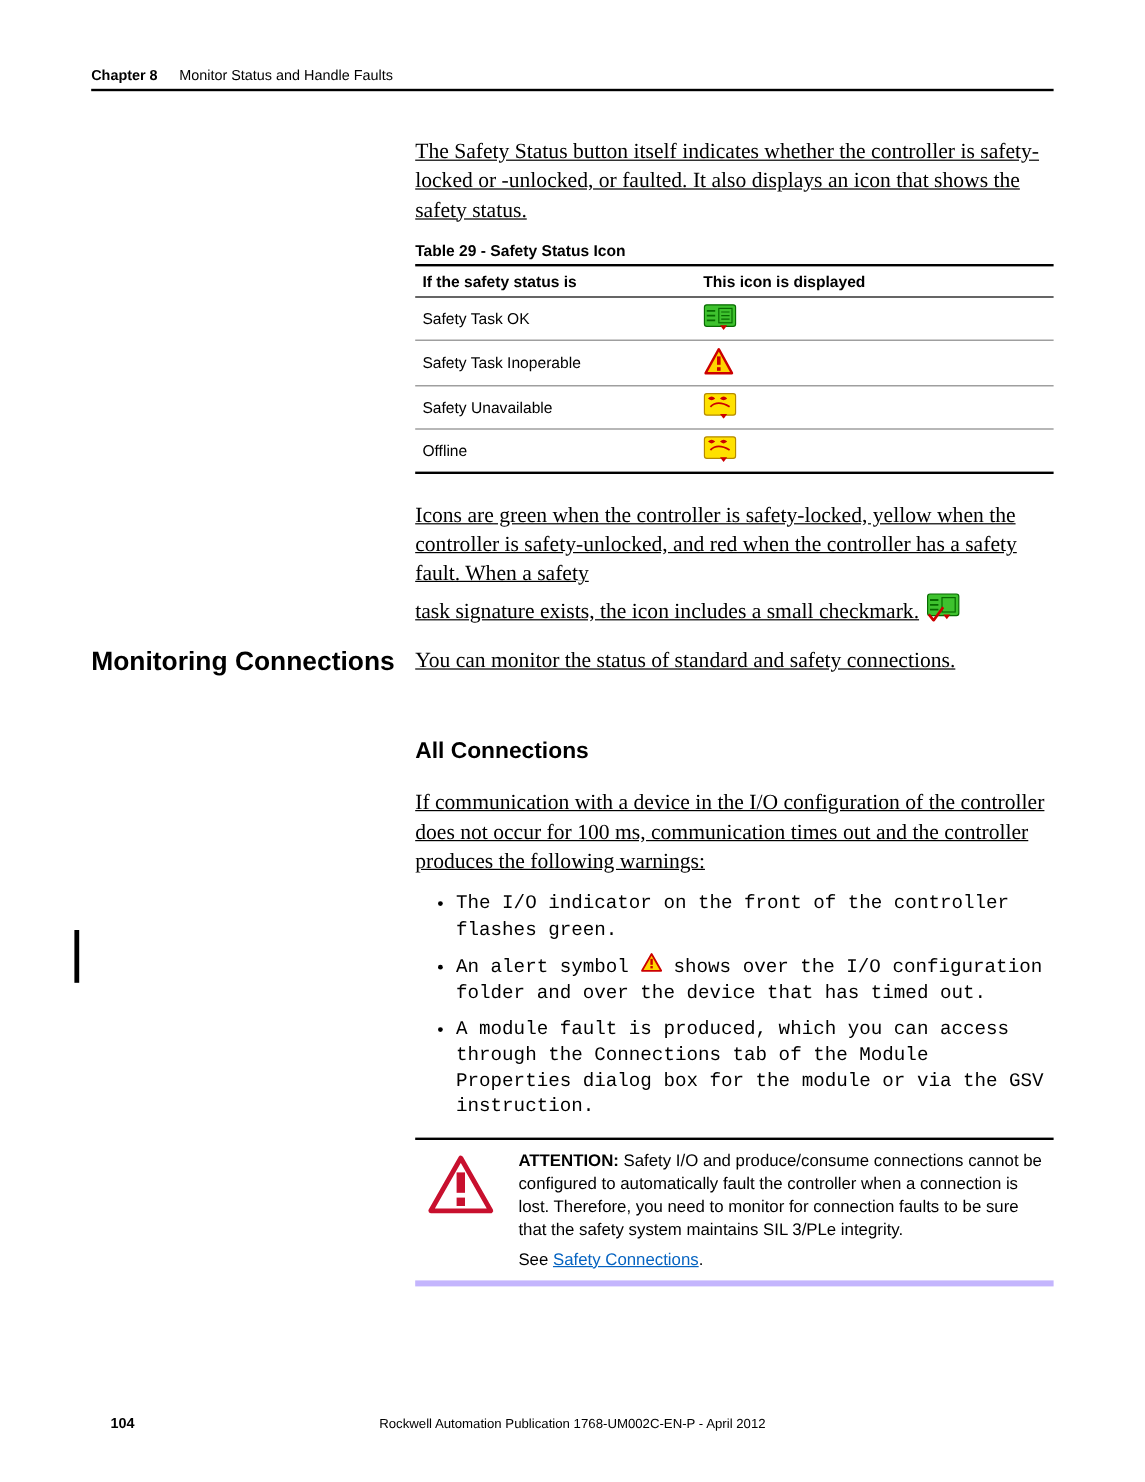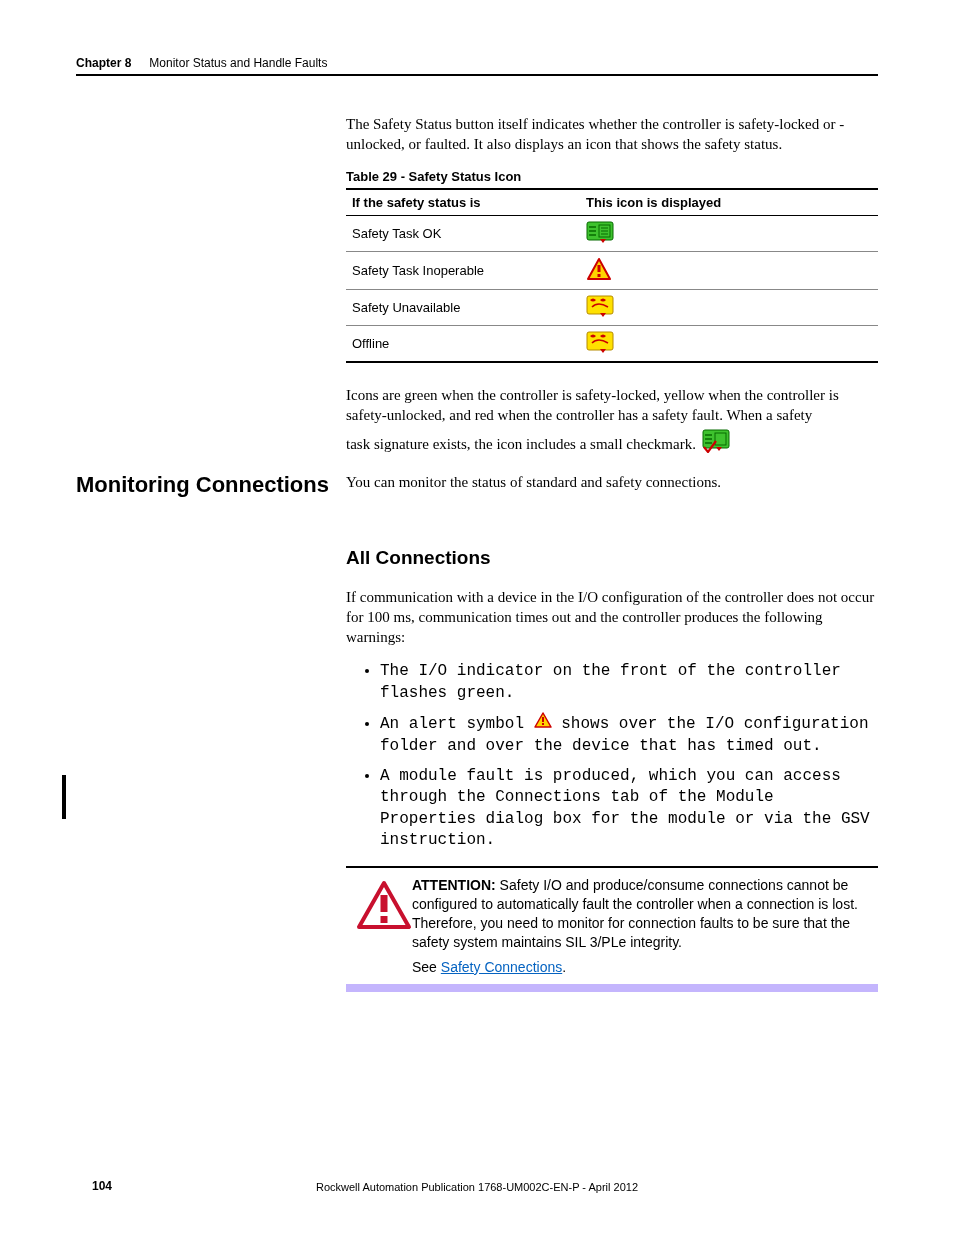--- a/index.html
+++ b/index.html
@@ -34,23 +34,24 @@
     font-size: 12px;
   }
   .chapter-title {
     font-family: Arial, Helvetica, sans-serif;
     font-size: 12px;
   }
   .body-col {
     margin-left: 270px;
   }
   .body-text {
-    font-size: 15px;
+    font-size: 18px;
     line-height: 1.35;
     margin: 0 0 14px 0;
+    text-decoration: underline;
   }
   .table-caption {
     font-family: Arial, Helvetica, sans-serif;
     font-weight: bold;
     font-size: 13px;
     margin: 0 0 4px 0;
   }
   table.status-table {
     border-collapse: collapse;
     width: 100%;
@@ -102,23 +103,24 @@
     padding-left: 34px;
     font-size: 16px;
     line-height: 1.35;
     font-family: Liberation Mono, monospace;
   }
   ul.bullets li {
     margin-bottom: 8px;
   }
   .attention-block {
     border-top: 2px solid #000;
-    border-bottom: 8px solid #c4b5fd;
+    border-bottom: 5px solid #c4b5fd;
     padding: 8px 4px 8px 4px;
     display: flex;
+    gap: 20px;
     align-items: flex-start;
     font-family: Arial, Helvetica, sans-serif;
     font-size: 14px;
     line-height: 1.35;
   }
   .attention-icon {
     flex-shrink: 0;
     padding: 4px 0 0 6px;
   }
   .attention-text b { font-weight: bold; }

